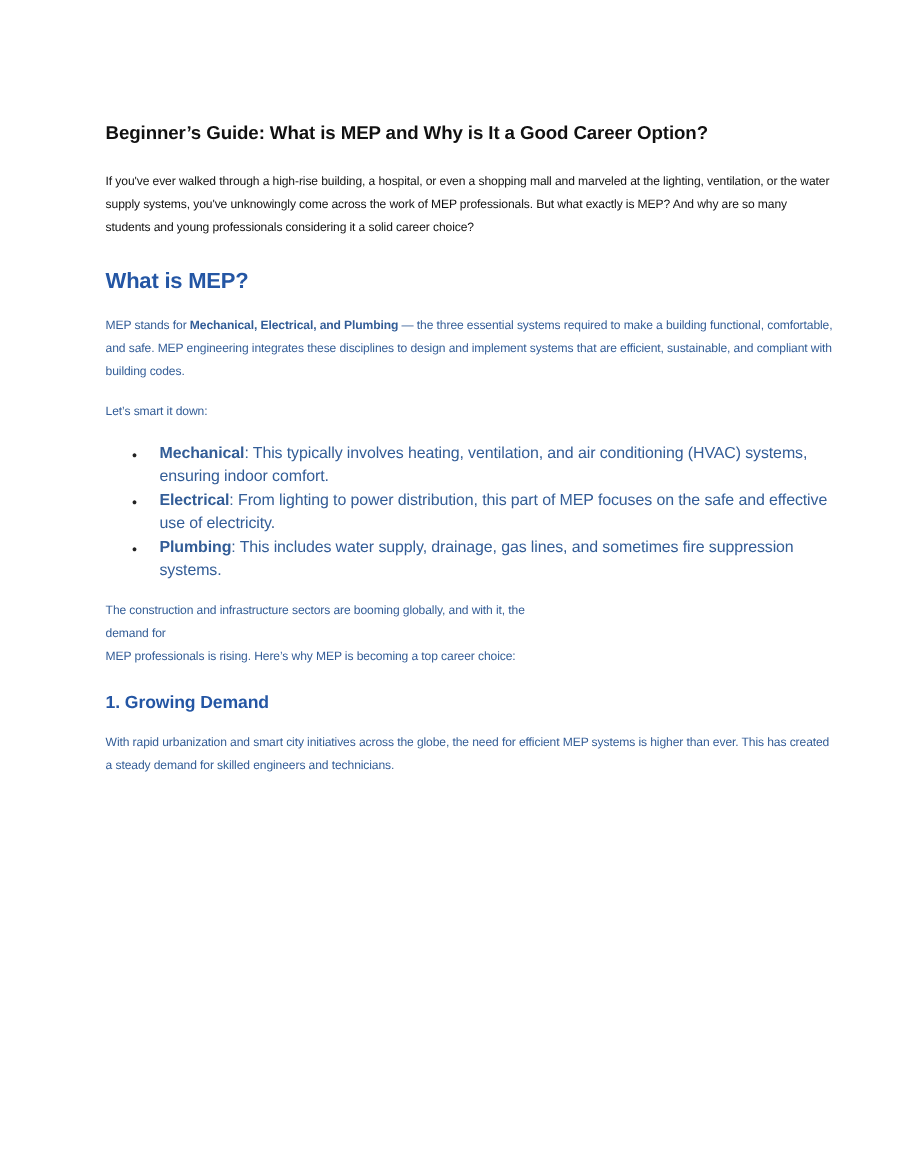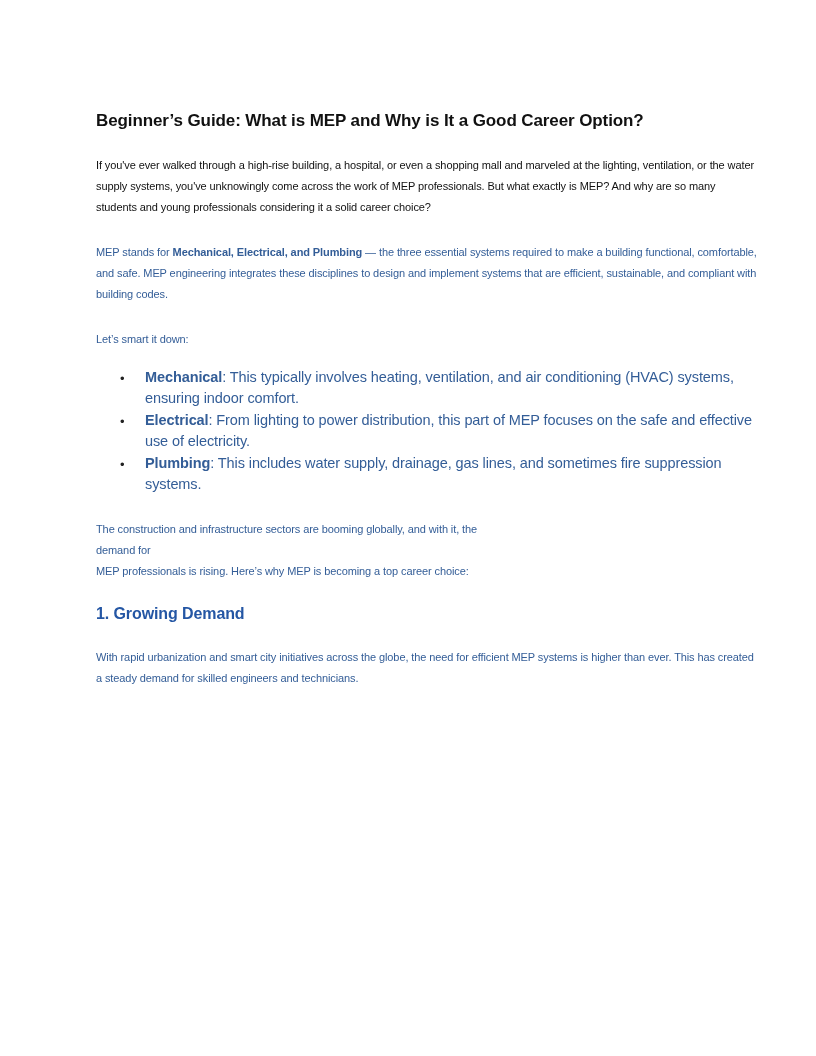--- a/index.html
+++ b/index.html
@@ -26,21 +26,21 @@
     color: var(--title, #111111);
     margin: 0 0 22px 0;
   }
   p {
     font-size: 11px;
     line-height: 21px;
     letter-spacing: -0.1px;
     margin: 0 0 15px 0;
   }
   .body-black { color: #111111; }
-  .body-blue  { color: var(--body, #335d97); margin-top: 24px; }
+  .body-blue  { color: var(--body, #335d97); }
   .preline    { white-space: pre-line; }
   .bold-term  { font-weight: 700; color: var(--body, #335d97); }
   .section-heading {
     font-size: 20px;
     font-weight: 700;
     letter-spacing: -0.2px;
     color: var(--heading, #2456a4);
     margin: 27px 0 18px 0;
   }
   .sub-heading {
@@ -73,20 +73,21 @@
 </style>
 </head>
 <body>
 
 <div class="page">
 
   <h1 class="doc-title">Beginner’s Guide: What is MEP and Why is It a Good Career Option?</h1>
 
   <p class="body-black">If you've ever walked through a high-rise building, a hospital, or even a shopping mall and marveled at the lighting, ventilation, or the water supply systems, you've unknowingly come across the work of MEP professionals. But what exactly is MEP? And why are so many students and young professionals considering it a solid career choice?</p>
 
+  <h2 class="section-heading">What is MEP?</h2>
 
   <p class="body-blue"><span>MEP stands for </span><strong class="bold-term">Mechanical, Electrical, and Plumbing</strong><span> — the three essential systems required to make a building functional, comfortable, and safe. MEP engineering integrates these disciplines to design and implement systems that are efficient, sustainable, and compliant with building codes.</span></p>
 
   <p class="body-blue">Let’s smart it down:</p>
 
   <ul class="bullet-list">
     <li><span class="bullet-dot">•</span><strong class="bold-term">Mechanical</strong><span>: This typically involves heating, ventilation, and air conditioning (HVAC) systems, ensuring indoor comfort.</span></li>
     <li><span class="bullet-dot">•</span><strong class="bold-term">Electrical</strong><span>: From lighting to power distribution, this part of MEP focuses on the safe and effective use of electricity.</span></li>
     <li><span class="bullet-dot">•</span><strong class="bold-term">Plumbing</strong><span>: This includes water supply, drainage, gas lines, and sometimes fire suppression systems.</span></li>
   </ul>

